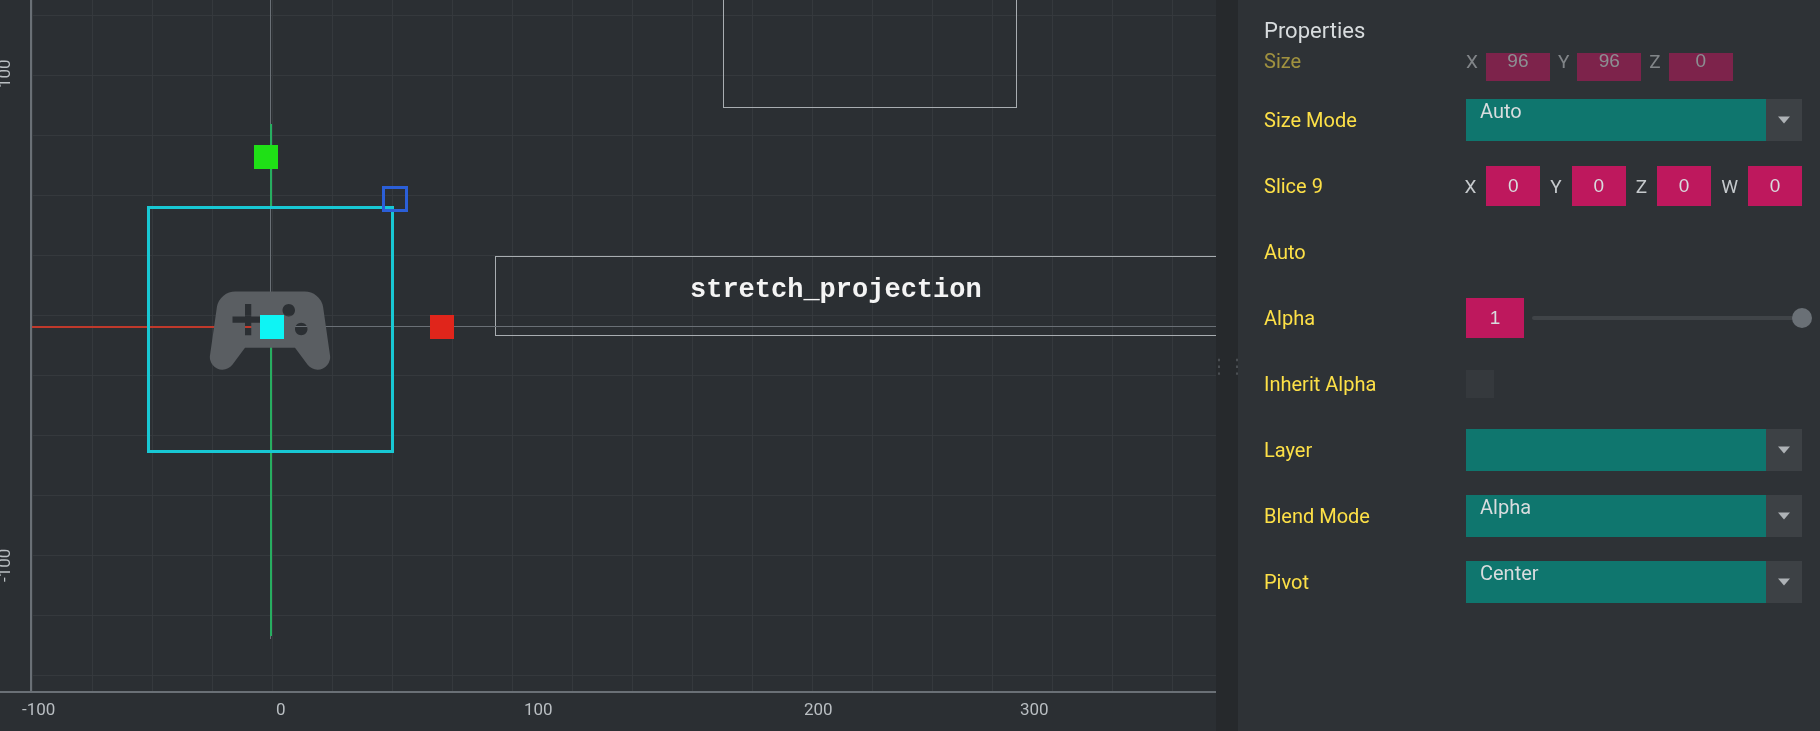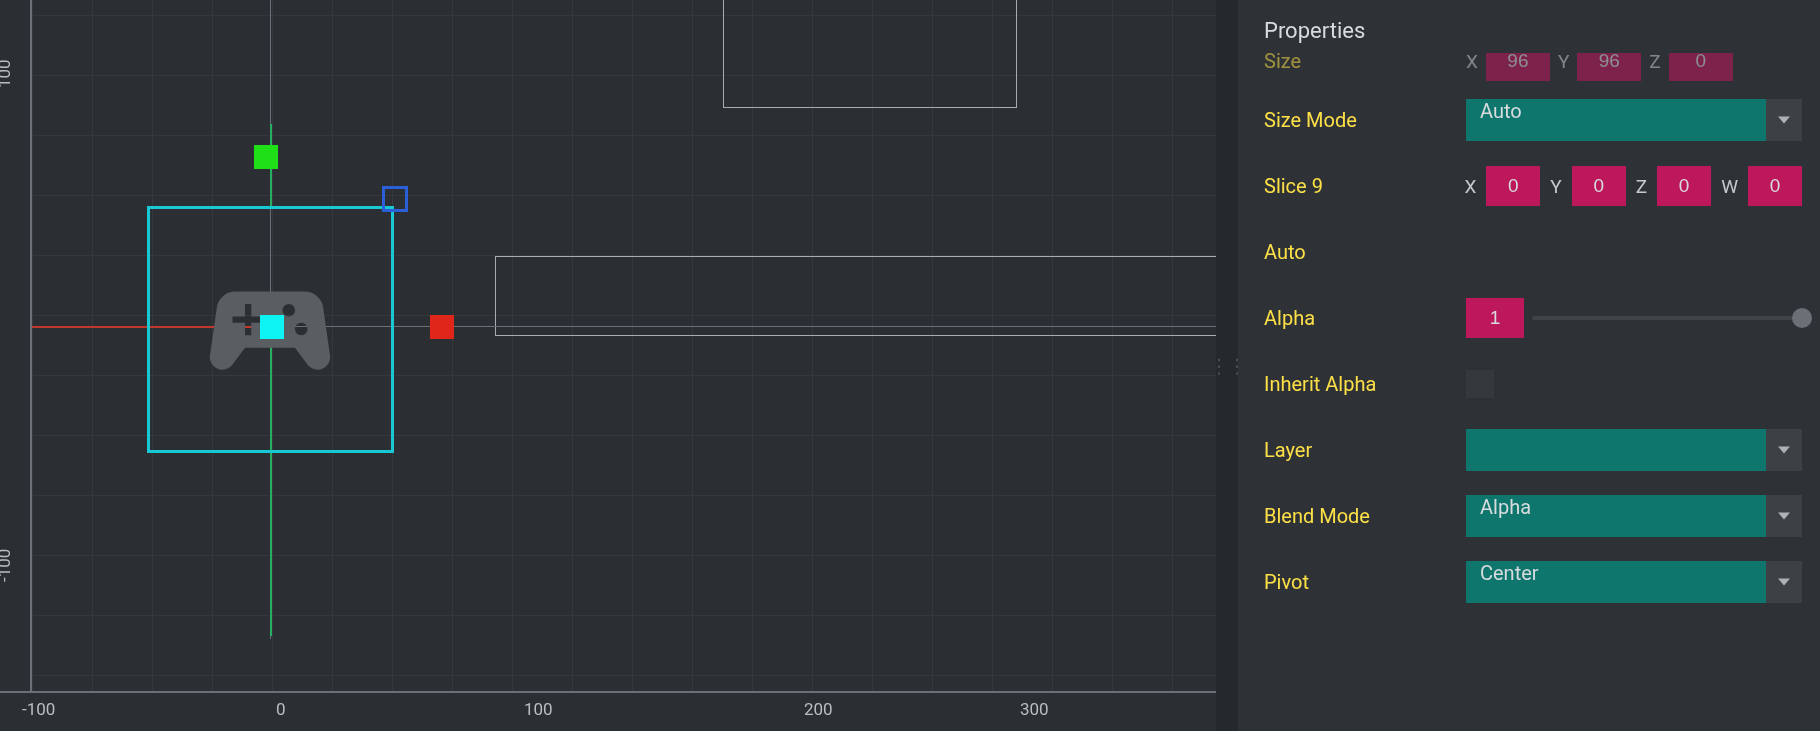--- a/index.html
+++ b/index.html
@@ -227,20 +227,21 @@
     <div class="gp-icon">
       <svg width="200" height="150" viewBox="0 0 24 24" fill="currentColor">
         <path d="M21.58 16.09l-1.09-7.66A3 3 0 0 0 17.5 6h-11a3 3 0 0 0-2.99 2.43l-1.09 7.66A2 2 0 0 0 4.4 18.5c.62 0 1.2-.29 1.58-.78L8 15h8l2.02 2.72c.38.49.96.78 1.58.78a2 2 0 0 0 1.98-2.41zM11 11H9v2H8v-2H6v-1h2V8h1v2h2v1zm4-1c-.55 0-1-.45-1-1s.45-1 1-1 1 .45 1 1-.45 1-1 1zm2 3c-.55 0-1-.45-1-1s.45-1 1-1 1 .45 1 1-.45 1-1 1z"></path>
       </svg>
     </div>
 
     <div class="handle h-green"></div>
     <div class="handle h-red"></div>
     <div class="handle h-cyan"></div>
 
+    <div class="node-label">stretch_projection</div>
 
     <div class="ruler ruler-x">
       <span class="tick" style="left:22px">-100</span>
       <span class="tick" style="left:276px">0</span>
       <span class="tick" style="left:524px">100</span>
       <span class="tick" style="left:804px">200</span>
       <span class="tick" style="left:1020px">300</span>
     </div>
     <div class="ruler ruler-y">
       <span class="tick" style="top:88px">100</span>

